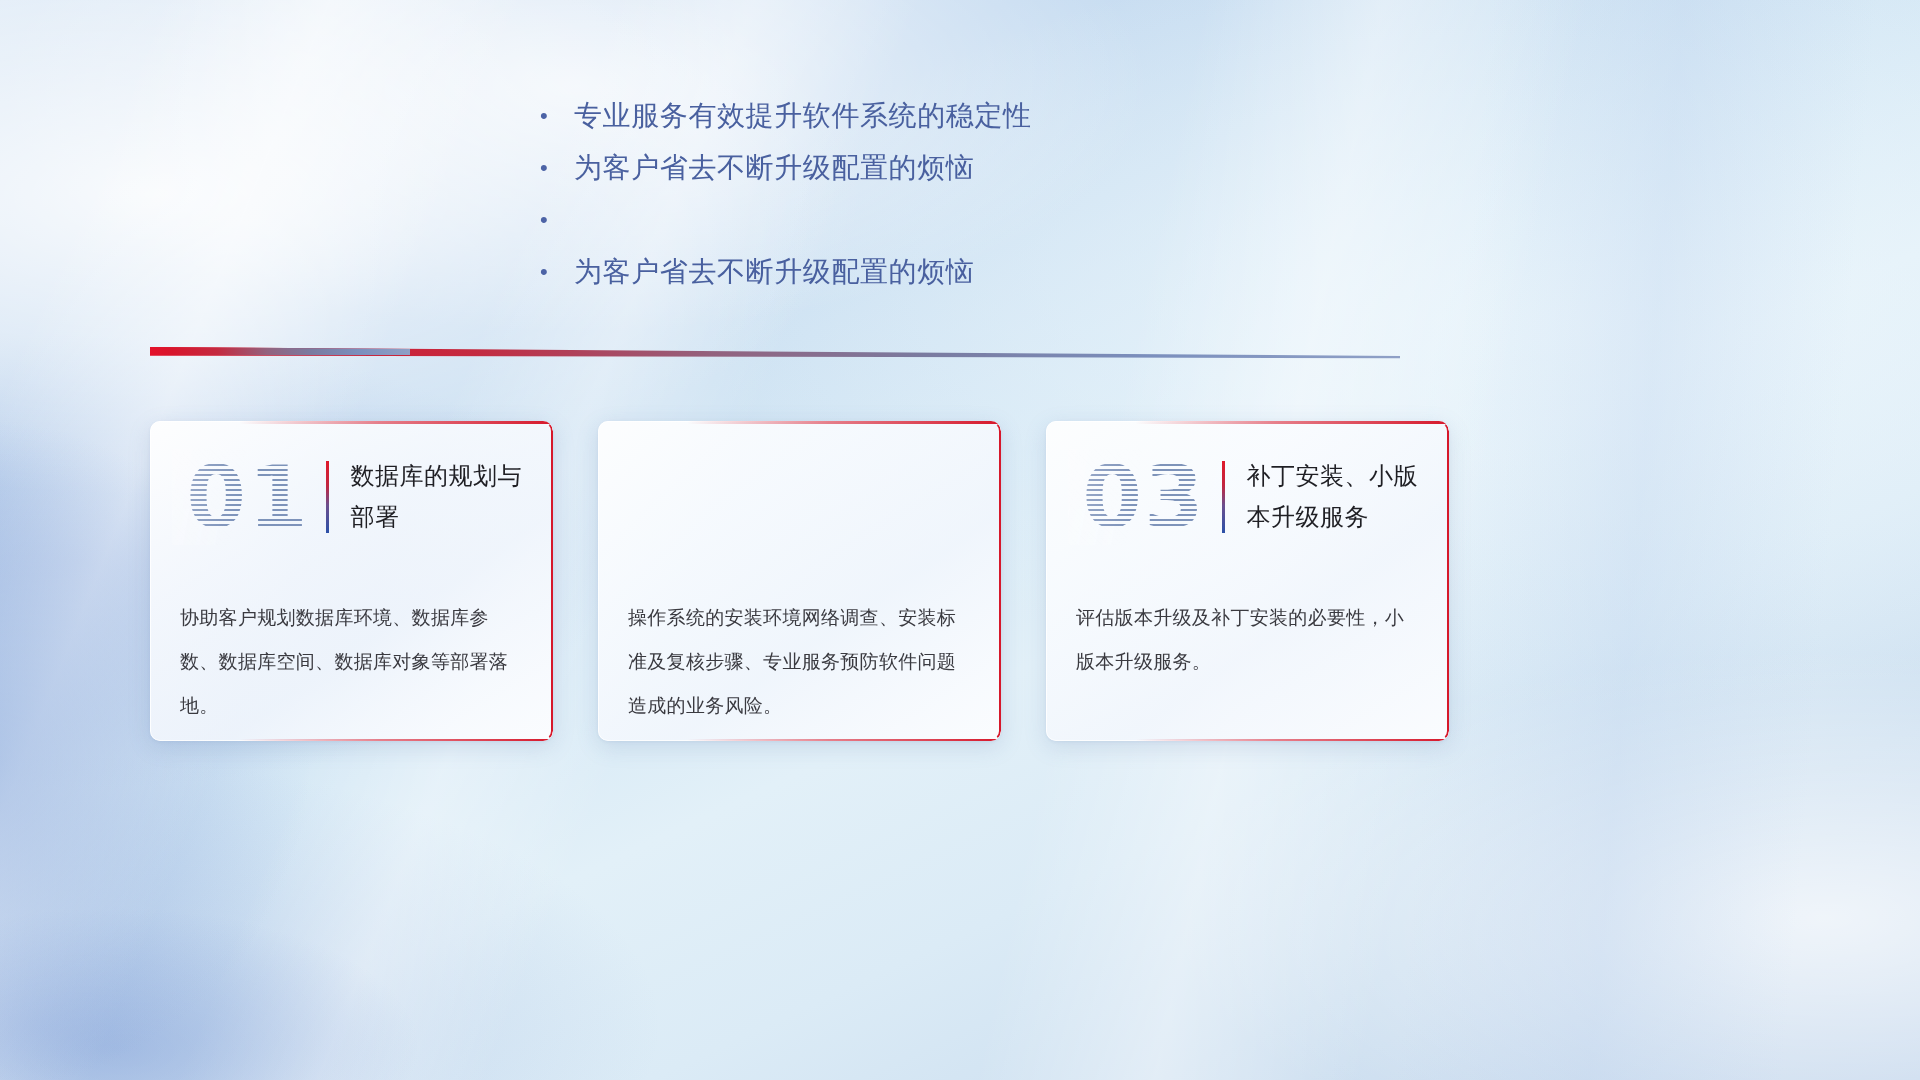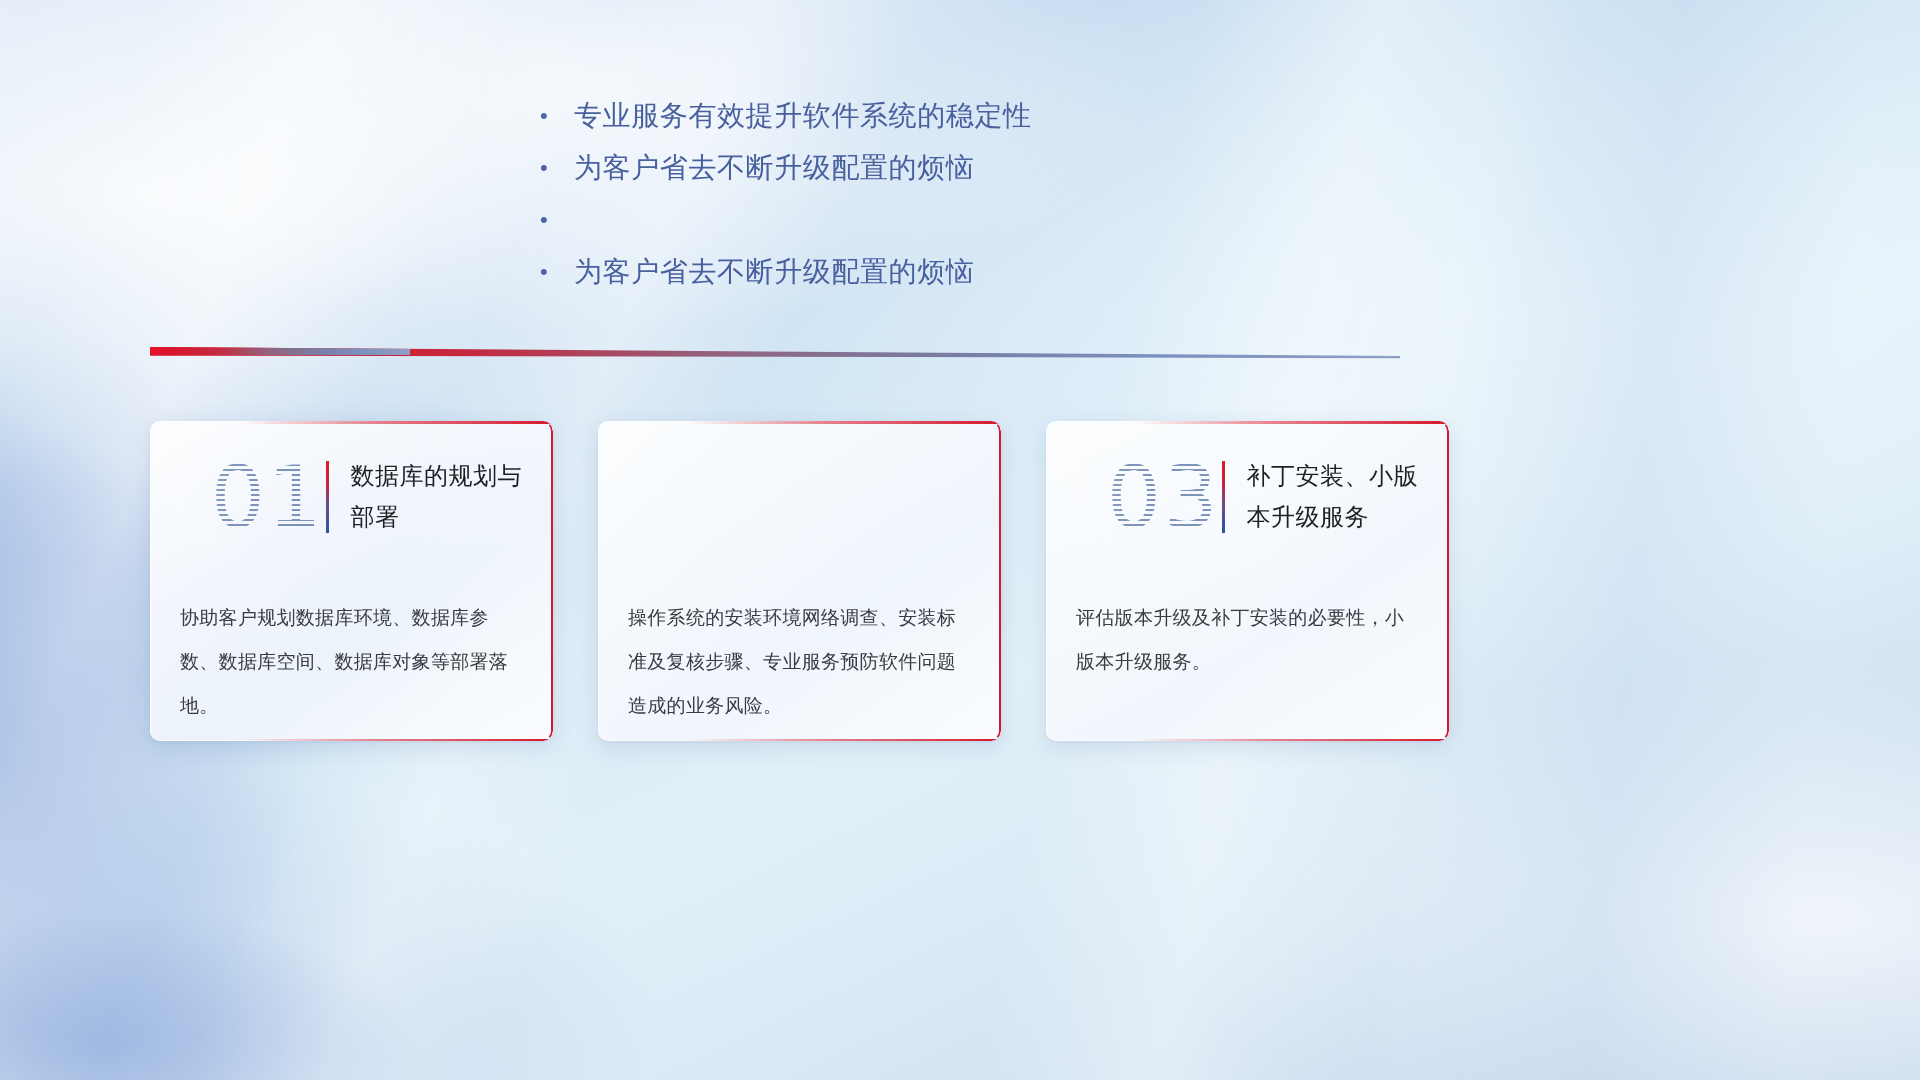--- a/index.html
+++ b/index.html
@@ -108,22 +108,22 @@
 
   .card-head {
     position:absolute; left:0; top:22px; width:100%; height:108px;
     display:flex; align-items:center;
   }
   
   .wm-num {
     position:relative; width:152px; flex:0 0 152px;
     margin-left:22px; height:96px;
     font-family:"DejaVu Sans","Liberation Sans",sans-serif;
-    font-size:86px; font-weight:400; letter-spacing:2px;
-    line-height:96px; text-align:right; color:#8fa4c4;
+    font-size:86px; font-weight:700; letter-spacing:2px;
+    line-height:96px; text-align:center; color:#8fa4c4;
     opacity:.92;
     background:repeating-linear-gradient(
         180deg,
         rgba(108,132,176,.95) 0px, rgba(108,132,176,.95) 2px,
         rgba(255,255,255,0) 2px,  rgba(255,255,255,0) 5px);
     -webkit-background-clip:text; background-clip:text;
     -webkit-text-fill-color:transparent;
     filter:blur(.15px);
   }
   .wm-num::after {

